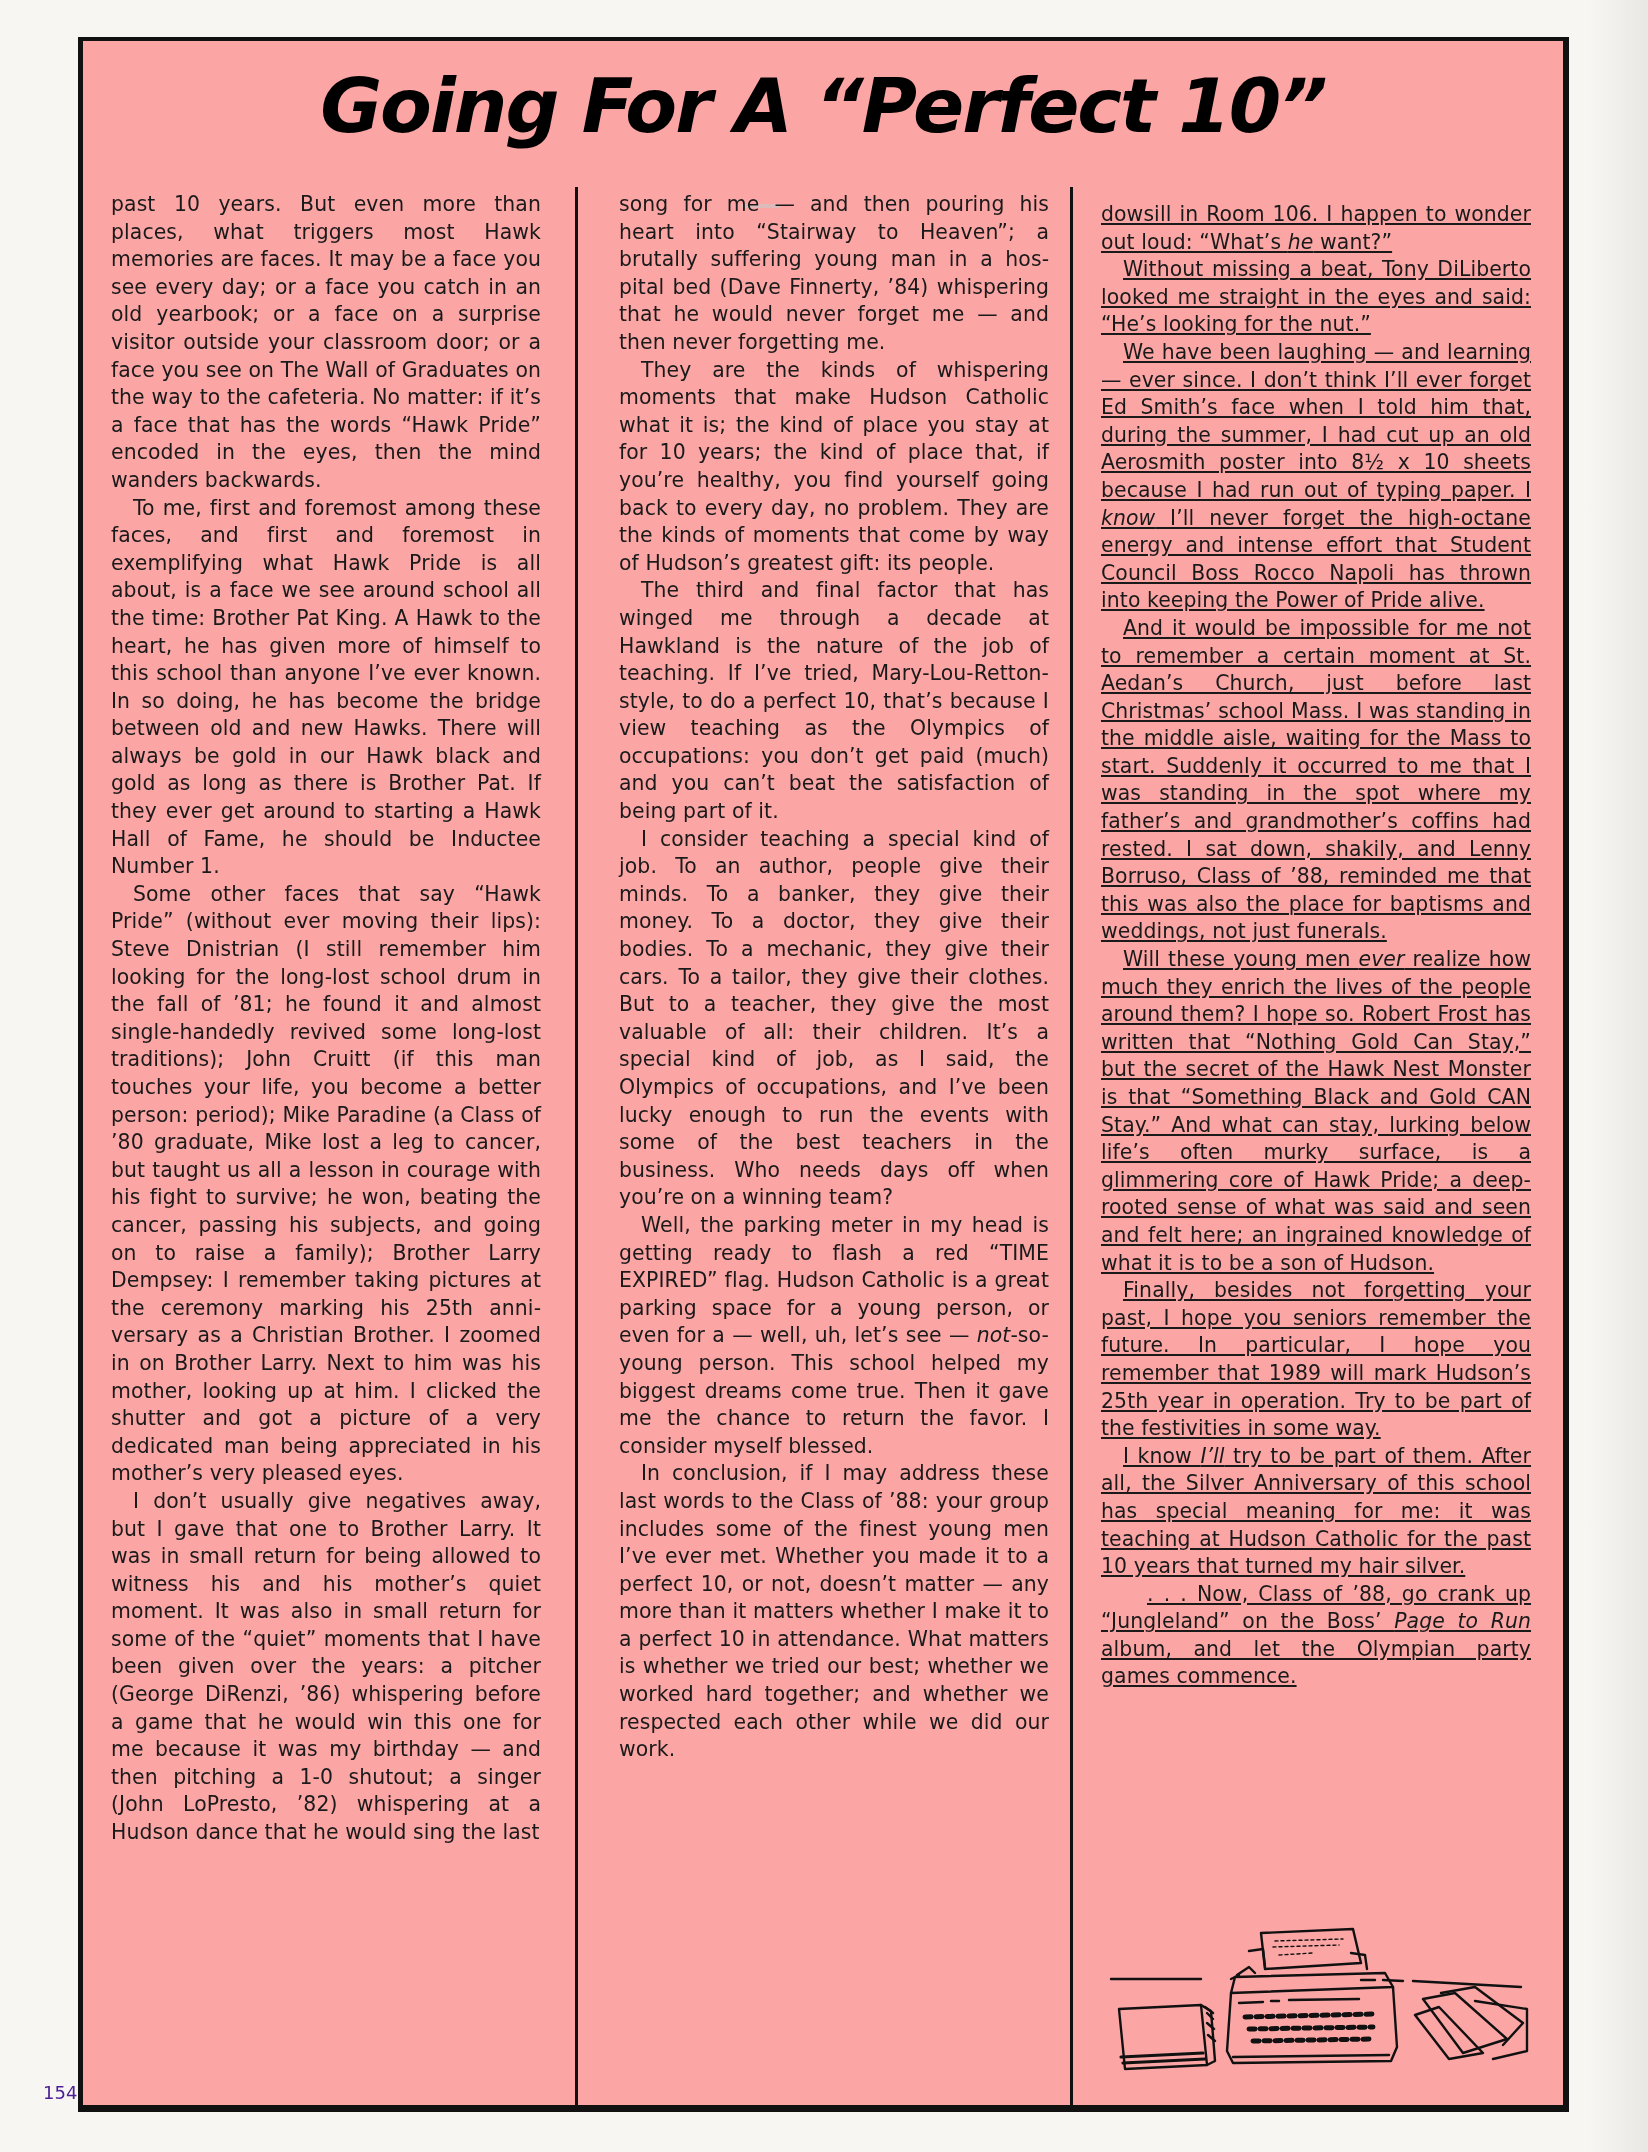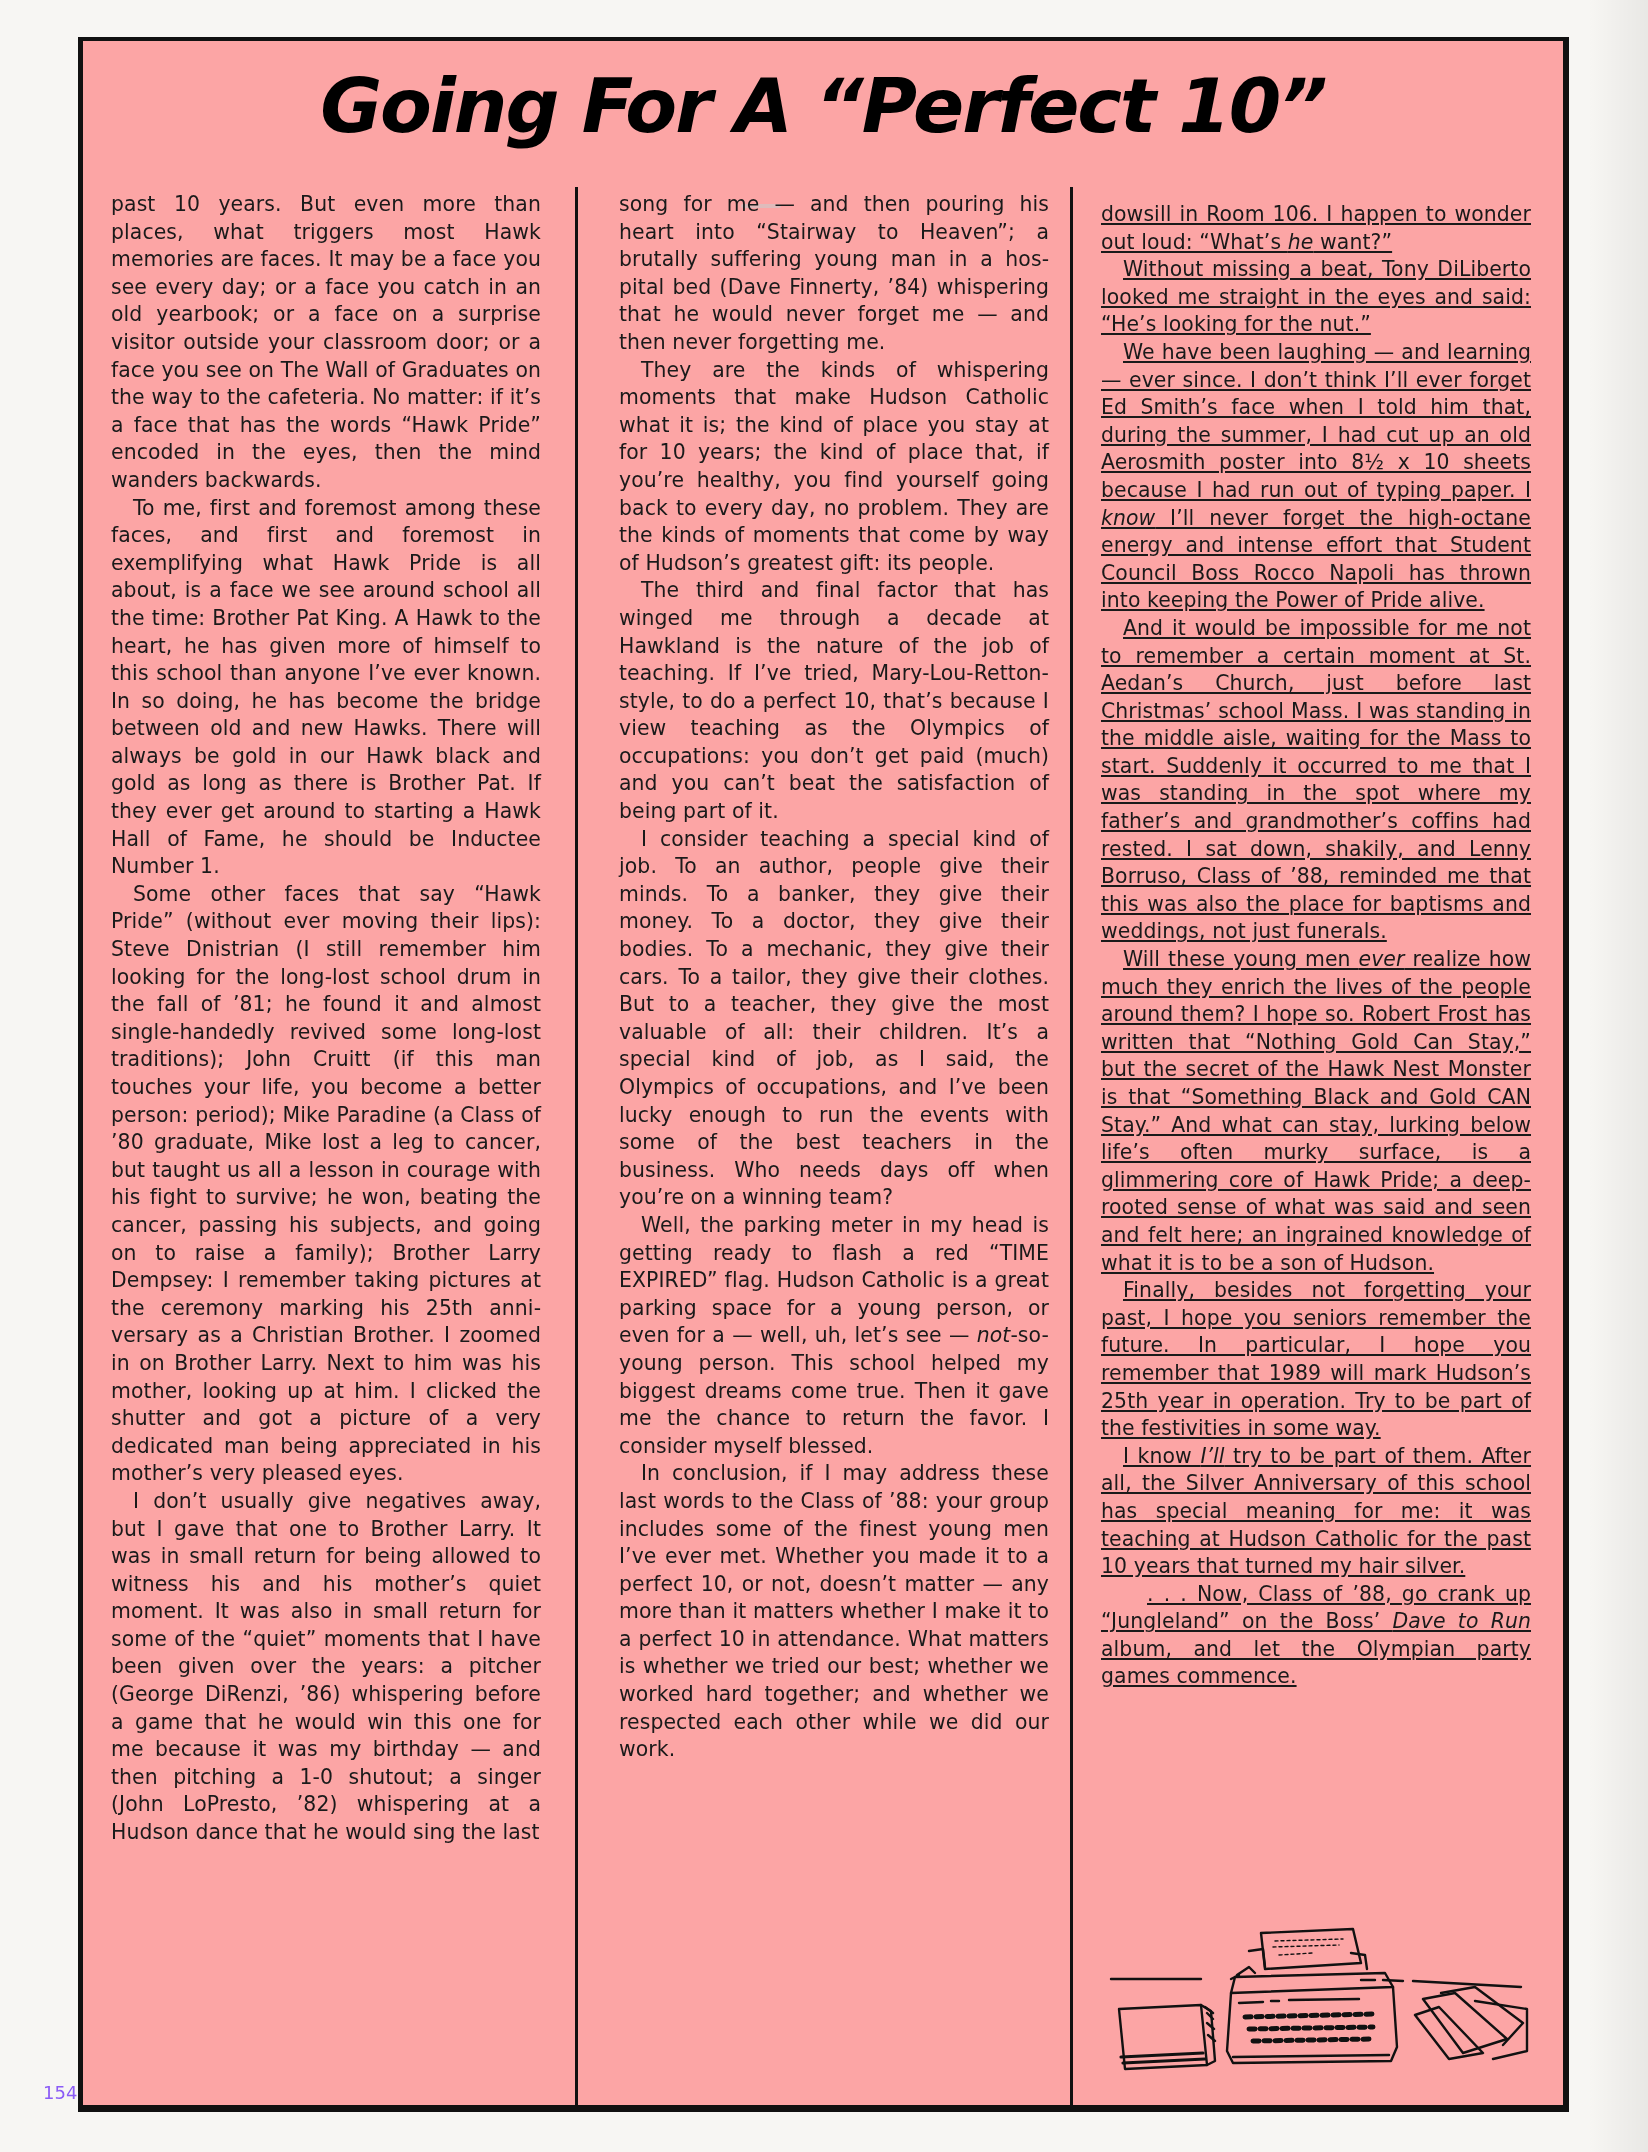--- a/index.html
+++ b/index.html
@@ -38,21 +38,21 @@
   .col p.dots { text-indent: 46px; }
   .col1 { left: 28px; }
   .col2 { left: 536px; top: 150px; }
   .col3 { left: 1018px; top: 160px; text-decoration: underline; }
   .cont-note {
     text-align: center; font-style: italic; font-size: 20.4px; line-height: 27px;
     margin: 8px 0 28px 0; padding-left: 60px; padding-right: 40px;
   }
   .cont-note span { display: block; }
   .page-number {
-    position: absolute; left: 43px; top: 2082px; font-size: 18px; color: #8b5cf6;
+    position: absolute; left: 43px; top: 2082px; font-size: 18px; color: #4c1d95;
   }
   .illustration {
     position: absolute; left: 1020px; top: 1842px; width: 440px; height: 190px;
   }
   .smudge {
     position: absolute; left: 658px; top: 163px; width: 40px; height: 4px;
     background: #c9c9c9; border-radius: 2px; opacity: 0.6;
   }
 </style>
 </head>
@@ -89,21 +89,21 @@
 
   <div class="col col3">
     <div>
         <p class="noindent">dowsill in Room 106. I happen to won­der out loud: “What’s <em>he</em> want?”</p>
         <p>Without missing a beat, Tony DiLi­berto looked me straight in the eyes and said: “He’s looking for the nut.”</p>
         <p>We have been laughing — and learning — ever since. I don’t think I’ll ever forget Ed Smith’s face when I told him that, during the summer, I had cut up an old Aerosmith poster into 8½ x 10 sheets because I had run out of typing paper. I <em>know</em> I’ll never forget the high-octane energy and intense effort that Student Council Boss Rocco Napoli has thrown into keeping the Power of Pride alive.</p>
         <p>And it would be impossible for me not to remember a certain moment at St. Aedan’s Church, just before last Christmas’ school Mass. I was stand­ing in the middle aisle, waiting for the Mass to start. Suddenly it occurred to me that I was standing in the spot where my father’s and grandmoth­er’s coffins had rested. I sat down, shakily, and Lenny Borruso, Class of ’88, reminded me that this was also the place for baptisms and wed­dings, not just funerals.</p>
         <p>Will these young men <em>ever</em> realize how much they enrich the lives of the people around them? I hope so. Rob­ert Frost has written that “Nothing Gold Can Stay,” but the secret of the Hawk Nest Monster is that “Something Black and Gold CAN Stay.” And what can stay, lurking be­low life’s often murky surface, is a glimmering core of Hawk Pride; a deep-rooted sense of what was said and seen and felt here; an ingrained knowledge of what it is to be a son of Hudson.</p>
         <p>Finally, besides not forgetting your past, I hope you seniors remember the future. In particular, I hope you remember that 1989 will mark Hud­son’s 25th year in operation. Try to be part of the festivities in some way.</p>
         <p>I know <em>I’ll</em> try to be part of them. After all, the Silver Anniversary of this school has special meaning for me: it was teaching at Hudson Catholic for the past 10 years that turned my hair silver.</p>
-        <p class="dots">. . . Now, Class of ’88, go crank up “Jungleland” on the Boss’ <em>Dave to Run</em> album, and let the Olympian party games commence.</p>
+        <p class="dots">. . . Now, Class of ’88, go crank up “Jungleland” on the Boss’ <em>Page to Run</em> album, and let the Olympian party games commence.</p>
       </div>
   </div>
 
   <svg class="illustration" viewBox="0 0 440 190" fill="none" stroke="#111" stroke-width="2.4" stroke-linejoin="round" stroke-linecap="round">
     <g>
       <path d="M8 96 L98 96"></path>
       <path d="M258 97 L272 97 M280 97 L300 98 M310 98 L418 104"></path>
     </g>
     <g>
       <path d="M16 126 L98 122 L104 182 L22 186 Z"></path>

